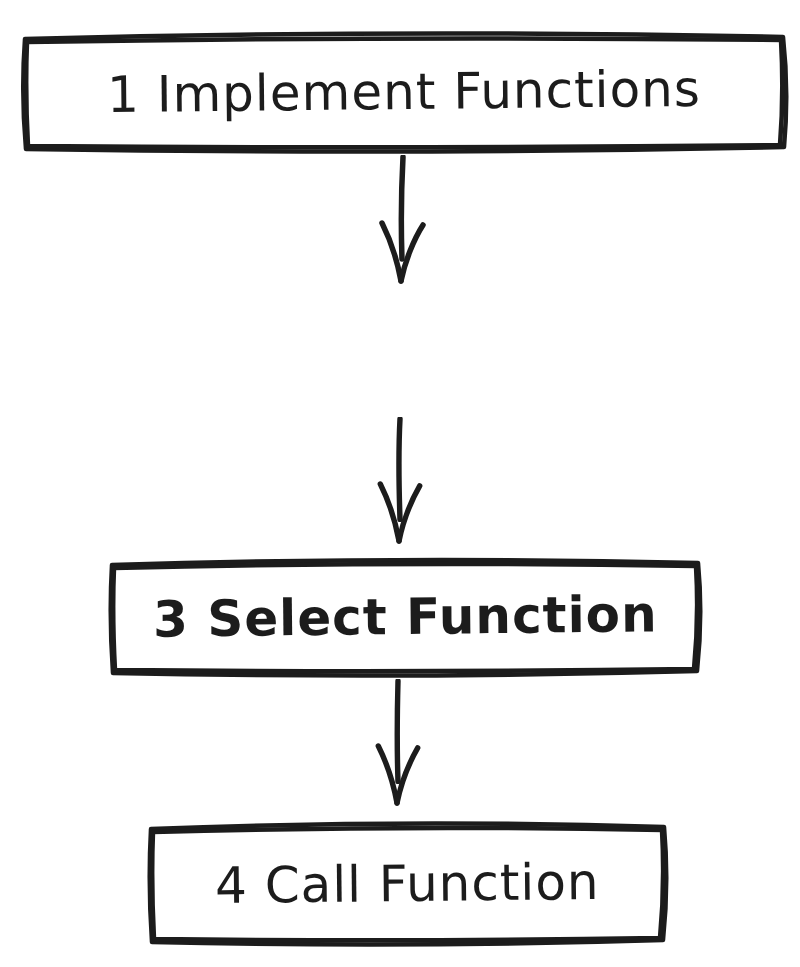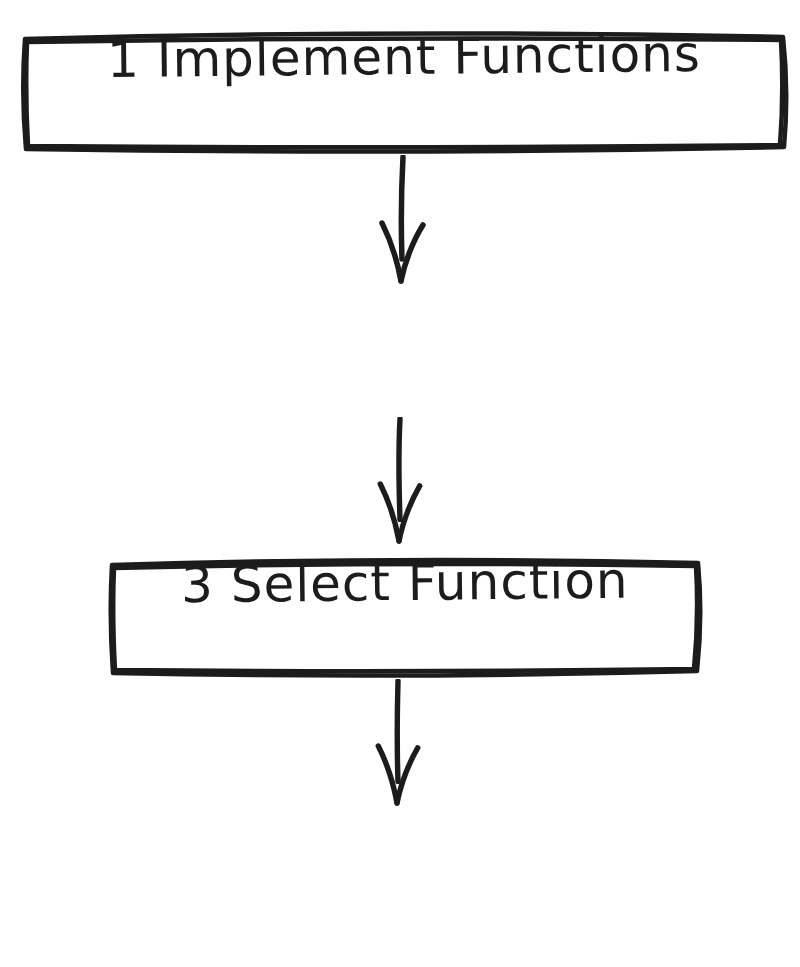--- a/index.html
+++ b/index.html
@@ -11,21 +11,21 @@
     position: relative;
     width: 800px;
     height: 967px;
     background: #ffffff;
     font-family: "DejaVu Sans", sans-serif;
     overflow: hidden;
   }
   .flow-box {
     position: absolute;
     display: flex;
-    align-items: flex-start;
+    align-items: center;
     justify-content: center;
   }
   .flow-box svg.box-border {
     position: absolute;
     inset: 0;
     width: 100%;
     height: 100%;
   }
   .flow-box .box-label {
     position: relative;
@@ -43,21 +43,21 @@
     stroke: #1c1c1c;
     stroke-linecap: round;
     stroke-linejoin: round;
   }
   .box-stroke { stroke-width: 4.5; }
   .arrow-stroke { stroke-width: 5.5; }
 
   
   #box1 { left: 18px;  top: 28px;  width: 772px; height: 128px; }
   #box2 { left: 134px; top: 291px; width: 544px; height: 127px; }
-  #box3 { left: 106px; top: 554px; width: 598px; height: 126px; }
+  #box3 { left: 106px; top: 554px; width: 598px; height: 126px; font-weight: bold; }
   #box4 { left: 145px; top: 817px; width: 525px; height: 133px; }
 
   #arrow1 { left: 367px; top: 155px; width: 70px; height: 130px; }
   #arrow2 { left: 365px; top: 417px; width: 70px; height: 128px; }
   #arrow3 { left: 363px; top: 679px; width: 70px; height: 128px; }
 </style>
 </head>
 <body>
 
 <div class="canvas">
@@ -90,14 +90,21 @@
     </svg>
     <span class="box-label">3 Select Function</span>
   </div>
 
   <svg class="flow-arrow" id="arrow3" viewBox="0 0 70 130" aria-hidden="true">
     <path class="stroke arrow-stroke" d="M35,2 C34,40 34,75 35,104"></path>
     <path class="stroke arrow-stroke" d="M15,68 C22,82 30,104 34,126"></path>
     <path class="stroke arrow-stroke" d="M55,70 C47,84 38,106 34,126"></path>
   </svg>
 
+  <div class="flow-box" id="box4">
+    <svg class="box-border" viewBox="0 0 525 133" preserveAspectRatio="none" aria-hidden="true">
+      <path class="stroke box-stroke" d="M6,12 Q262,2 519,10 Q524,66 518,123 Q260,131 7,125 Q3,67 6,12"></path>
+      <path class="stroke box-stroke" d="M8,15 Q258,8 517,13 Q520,68 515,121 Q262,125 9,122 Q6,65 8,15"></path>
+    </svg>
+    <span class="box-label">4 Call Function</span>
+  </div>
 
 </div>
 
 </body></html>

